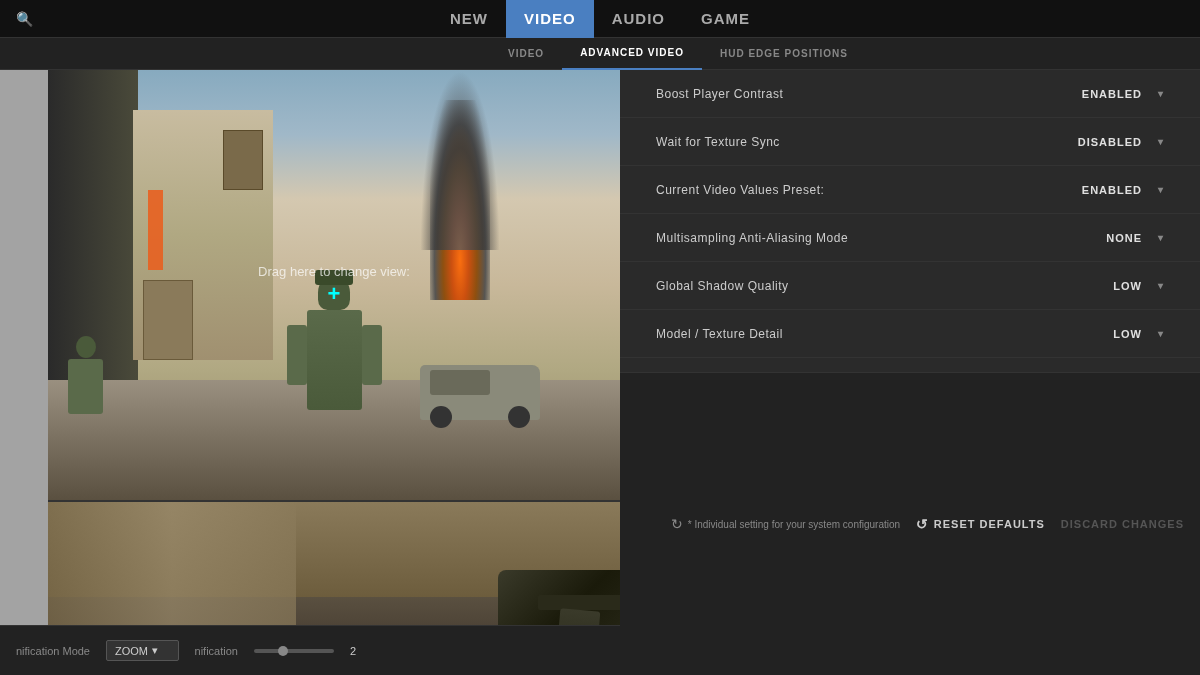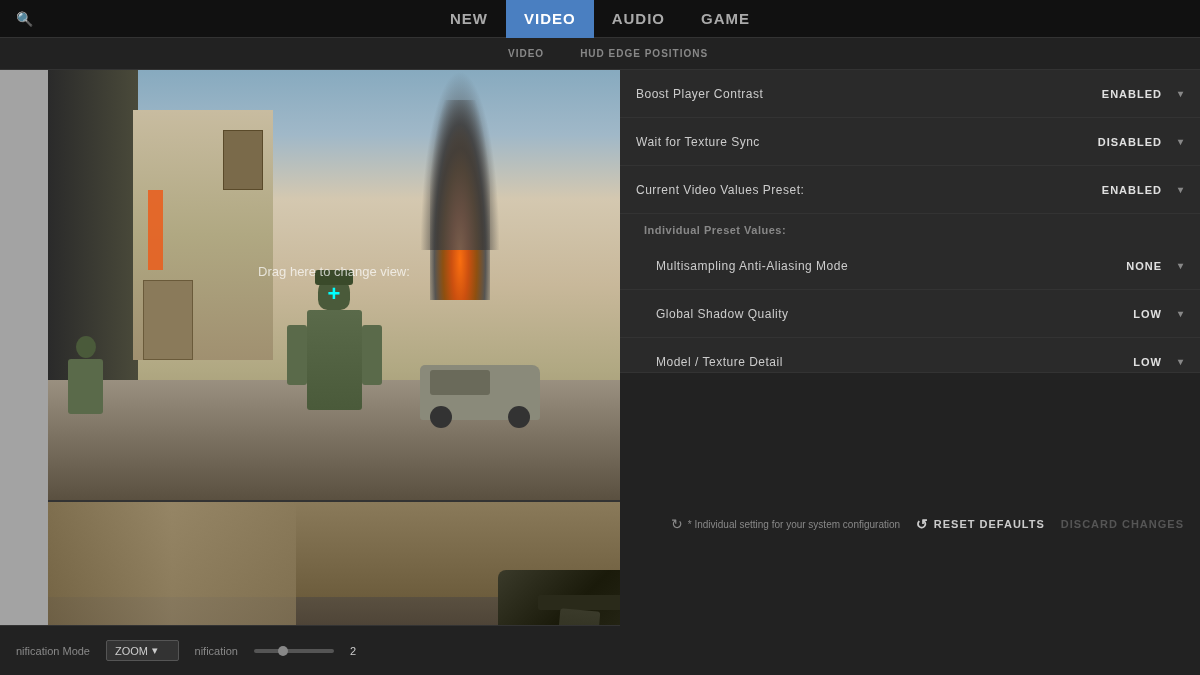--- a/index.html
+++ b/index.html
@@ -169,21 +169,21 @@
       background: #222;
     }
     .settings-list::-webkit-scrollbar-thumb {
       background: #555;
     }
 
     .setting-row {
       display: flex;
       align-items: center;
       justify-content: space-between;
-      padding: 0 16px;
+      padding: 0 36px;
       height: 48px;
       border-bottom: 1px solid #333;
       text-align: right;
     }
 
     .setting-label {
       font-size: 12px;
       color: #ccc;
       letter-spacing: 0.5px;
     }
@@ -309,20 +309,21 @@
 <div class="top-nav">
   <span class="search-icon">🔍</span>
   <div class="nav-item">NEW</div>
   <div class="nav-item active">VIDEO</div>
   <div class="nav-item">AUDIO</div>
   <div class="nav-item">GAME</div>
 </div>
 
 <div class="sub-nav">
   <div class="sub-item">VIDEO</div>
+  <div class="sub-item active">ADVANCED VIDEO</div>
   <div class="sub-item">HUD EDGE POSITIONS</div>
 </div>
 
 <div class="main-layout">
 
   <div class="left-panel">
 
     <div class="game-view-top">
       <div class="game-scene-top">
 
@@ -426,21 +427,20 @@
       </div>
 
       <div class="setting-row">
         <span class="setting-label">Current Video Values Preset:</span>
         <div class="setting-value val-custom">
           <span>ENABLED</span>
           <span class="chevron">▾</span>
         </div>
       </div>
 
-      <div class="section-header">Individual Preset Values:</div>
 
       <div class="setting-row" style="padding-left:36px;">
         <span class="setting-label">Multisampling Anti-Aliasing Mode</span>
         <div class="setting-value val-none">
           <span>NONE</span>
           <span class="chevron">▾</span>
         </div>
       </div>
 
       <div class="setting-row" style="padding-left:36px;">

